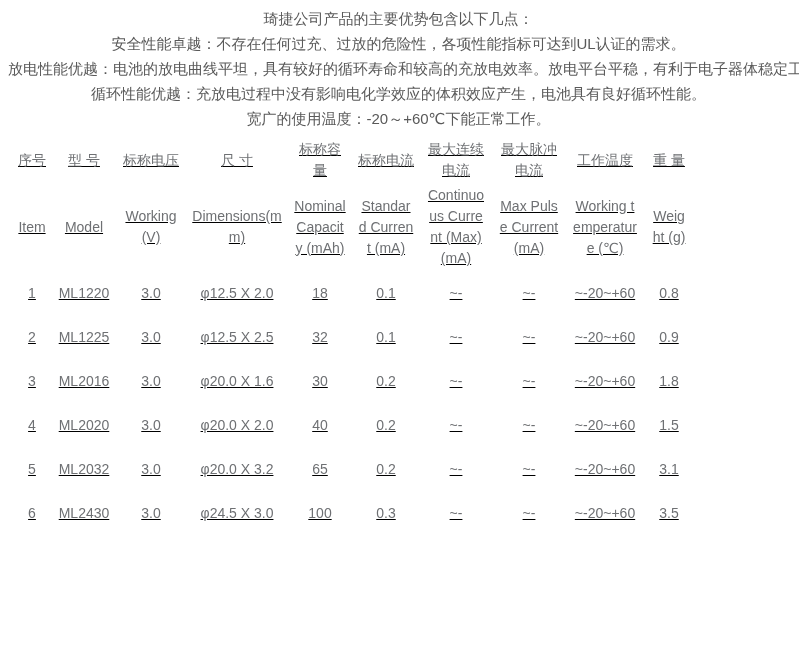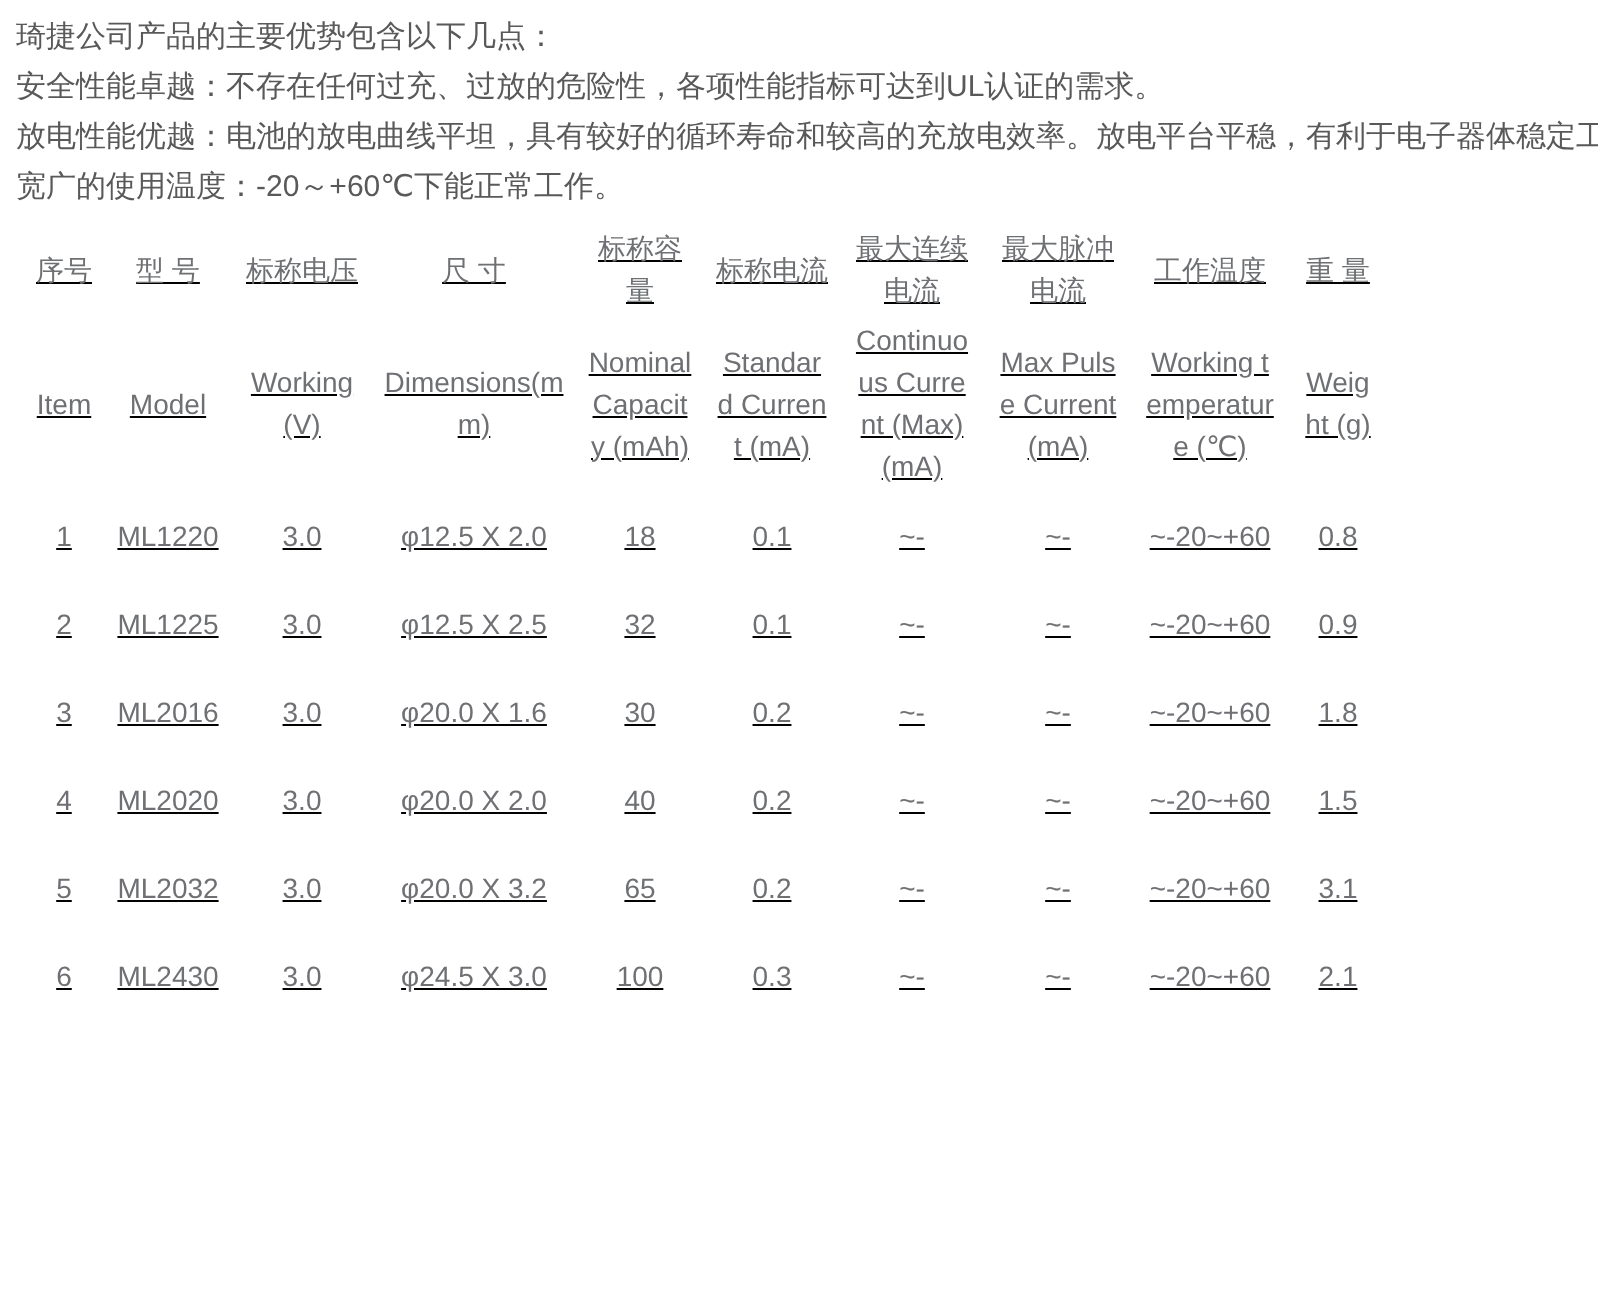--- a/index.html
+++ b/index.html
@@ -8,20 +8,21 @@
     background: var(--bg, #ffffff);
   }
   body {
     width: 799px;
     height: 650px;
     overflow: hidden;
     font-family: "Liberation Sans", "DejaVu Sans", sans-serif;
   }
   .intro {
     padding: 6px 10px 0 8px;
+    text-align: center;
   }
   .intro p {
     margin: 0;
     font-size: 15px;
     line-height: 25px;
     color: var(--intro-color, #595959);
     font-weight: 400;
     white-space: nowrap;
   }
   table.spec {
@@ -47,20 +48,21 @@
   tr.hdr-en th { height: 76px; }
   tbody.spec-body td { height: 44px; }
 </style>
 </head>
 <body>
 
 <div class="intro">
   <p>琦捷公司产品的主要优势包含以下几点：</p>
   <p>安全性能卓越：不存在任何过充、过放的危险性，各项性能指标可达到UL认证的需求。</p>
   <p>放电性能优越：电池的放电曲线平坦，具有较好的循环寿命和较高的充放电效率。放电平台平稳，有利于电子器体稳定工作。</p>
+  <p>循环性能优越：充放电过程中没有影响电化学效应的体积效应产生，电池具有良好循环性能。</p>
   <p>宽广的使用温度：-20～+60℃下能正常工作。</p>
 </div>
 
 <table class="spec">
   <colgroup>
     <col style="width:40px">
       <col style="width:64px">
       <col style="width:70px">
     <col style="width:102px">
       <col style="width:64px">
@@ -160,16 +162,16 @@
       <tr>
         <td>6</td>
         <td>ML2430</td>
         <td>3.0</td>
         <td>φ24.5 X 3.0</td>
         <td>100</td>
         <td>0.3</td>
         <td>~-</td>
         <td>~-</td>
         <td>~-20~+60</td>
-        <td>2.1</td>
+        <td>3.5</td>
       </tr>
     </tbody>
 </table>
 
 </body></html>

